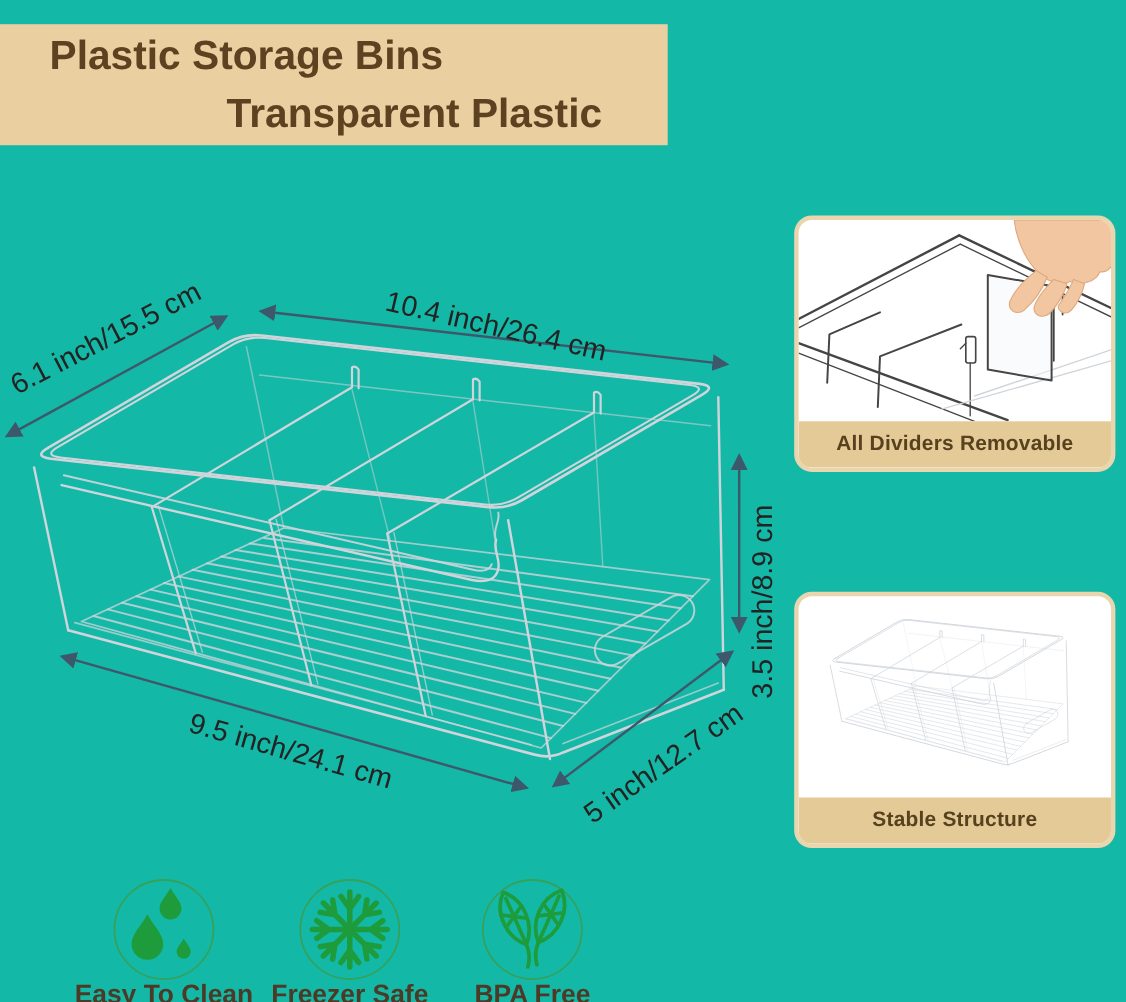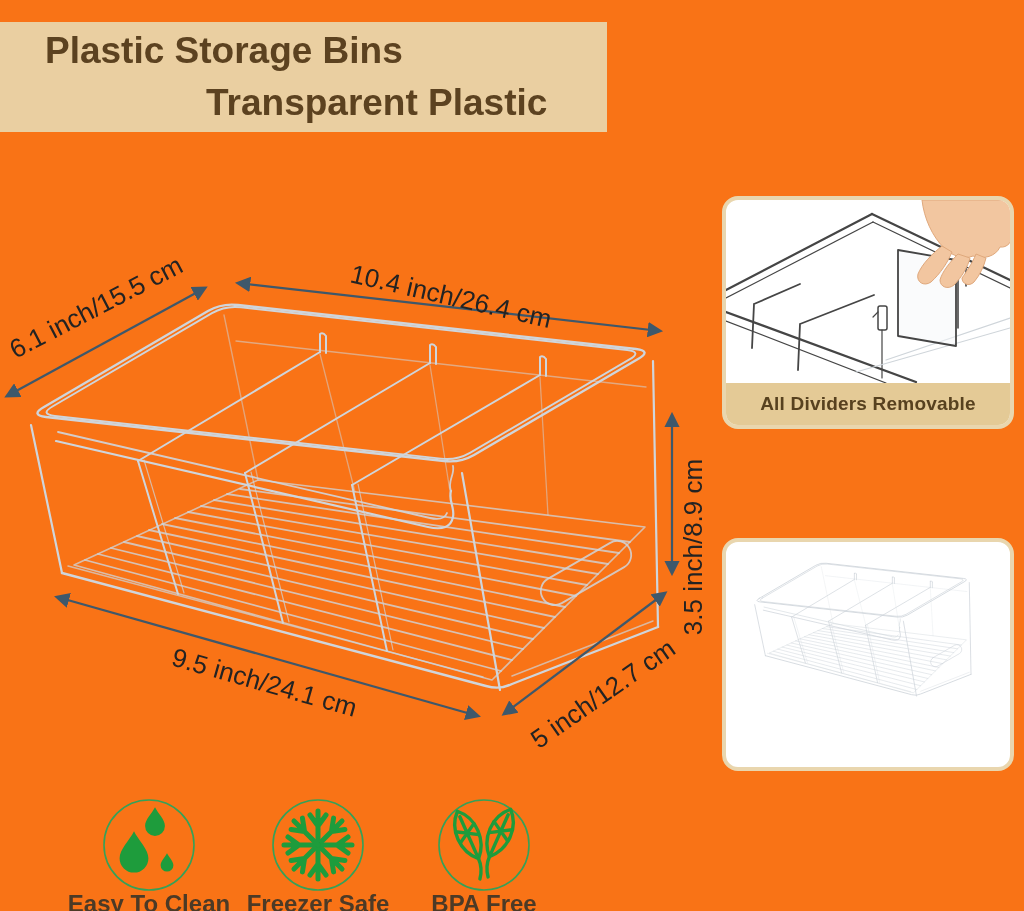--- a/index.html
+++ b/index.html
@@ -1,17 +1,17 @@
 <!DOCTYPE html>
 <html><head>
 <meta charset="utf-8">
 <style>
   html,body{margin:0;padding:0;background:#ffffff;}
   #stage{
-    position:relative;width:1024px;height:911px;background:#f97316;overflow:hidden;
+    position:relative;width:1024px;height:911px;background:#14b8a6;overflow:hidden;
     font-family:"Liberation Sans",sans-serif;
   }
   
   .banner{
     position:absolute;left:0;top:22px;width:607px;height:110px;
     background:#EACFA1;color:#5C4220;
   }
   .banner .l1{position:absolute;left:45px;top:8px;font-size:37px;font-weight:700;white-space:nowrap;}
   .banner .l2{position:absolute;left:206px;top:60px;font-size:37px;font-weight:700;white-space:nowrap;}
   
@@ -158,20 +158,21 @@
         <path d="M250,54 C246,64 240,72 236,78 C236,84 243,87 248,82 C254,75 258,66 260,58 Z"></path>
       </g>
     </svg>
     <div class="caption">All Dividers Removable</div>
   </div>
 
   <div class="panel" style="top:538px;">
     <svg class="art" width="284" height="183" viewBox="0 0 284 183">
       <use href="#binArt" transform="translate(18,4) scale(0.345)"></use>
     </svg>
+    <div class="caption">Stable Structure</div>
   </div>
 
   <div class="feature" style="left:39px;top:797px;">
     <svg width="96" height="96" viewBox="0 0 96 96">
       <circle cx="48" cy="48" r="45" fill="none" stroke="#35A159" stroke-width="1.6"></circle>
       <g fill="#1E9C3C" transform="translate(48,48)">
         <path transform="translate(-15,6) scale(0.9)" d="M0,-22 C5,-12 16,-2 16,8 A16,16 0 1,1 -16,8 C-16,-2 -5,-12 0,-22 Z"></path>
         <path transform="translate(6,-24) scale(0.62)" d="M0,-22 C5,-12 16,-2 16,8 A16,16 0 1,1 -16,8 C-16,-2 -5,-12 0,-22 Z"></path>
         <path transform="translate(18,17) scale(0.4)" d="M0,-22 C5,-12 16,-2 16,8 A16,16 0 1,1 -16,8 C-16,-2 -5,-12 0,-22 Z"></path>
       </g>

